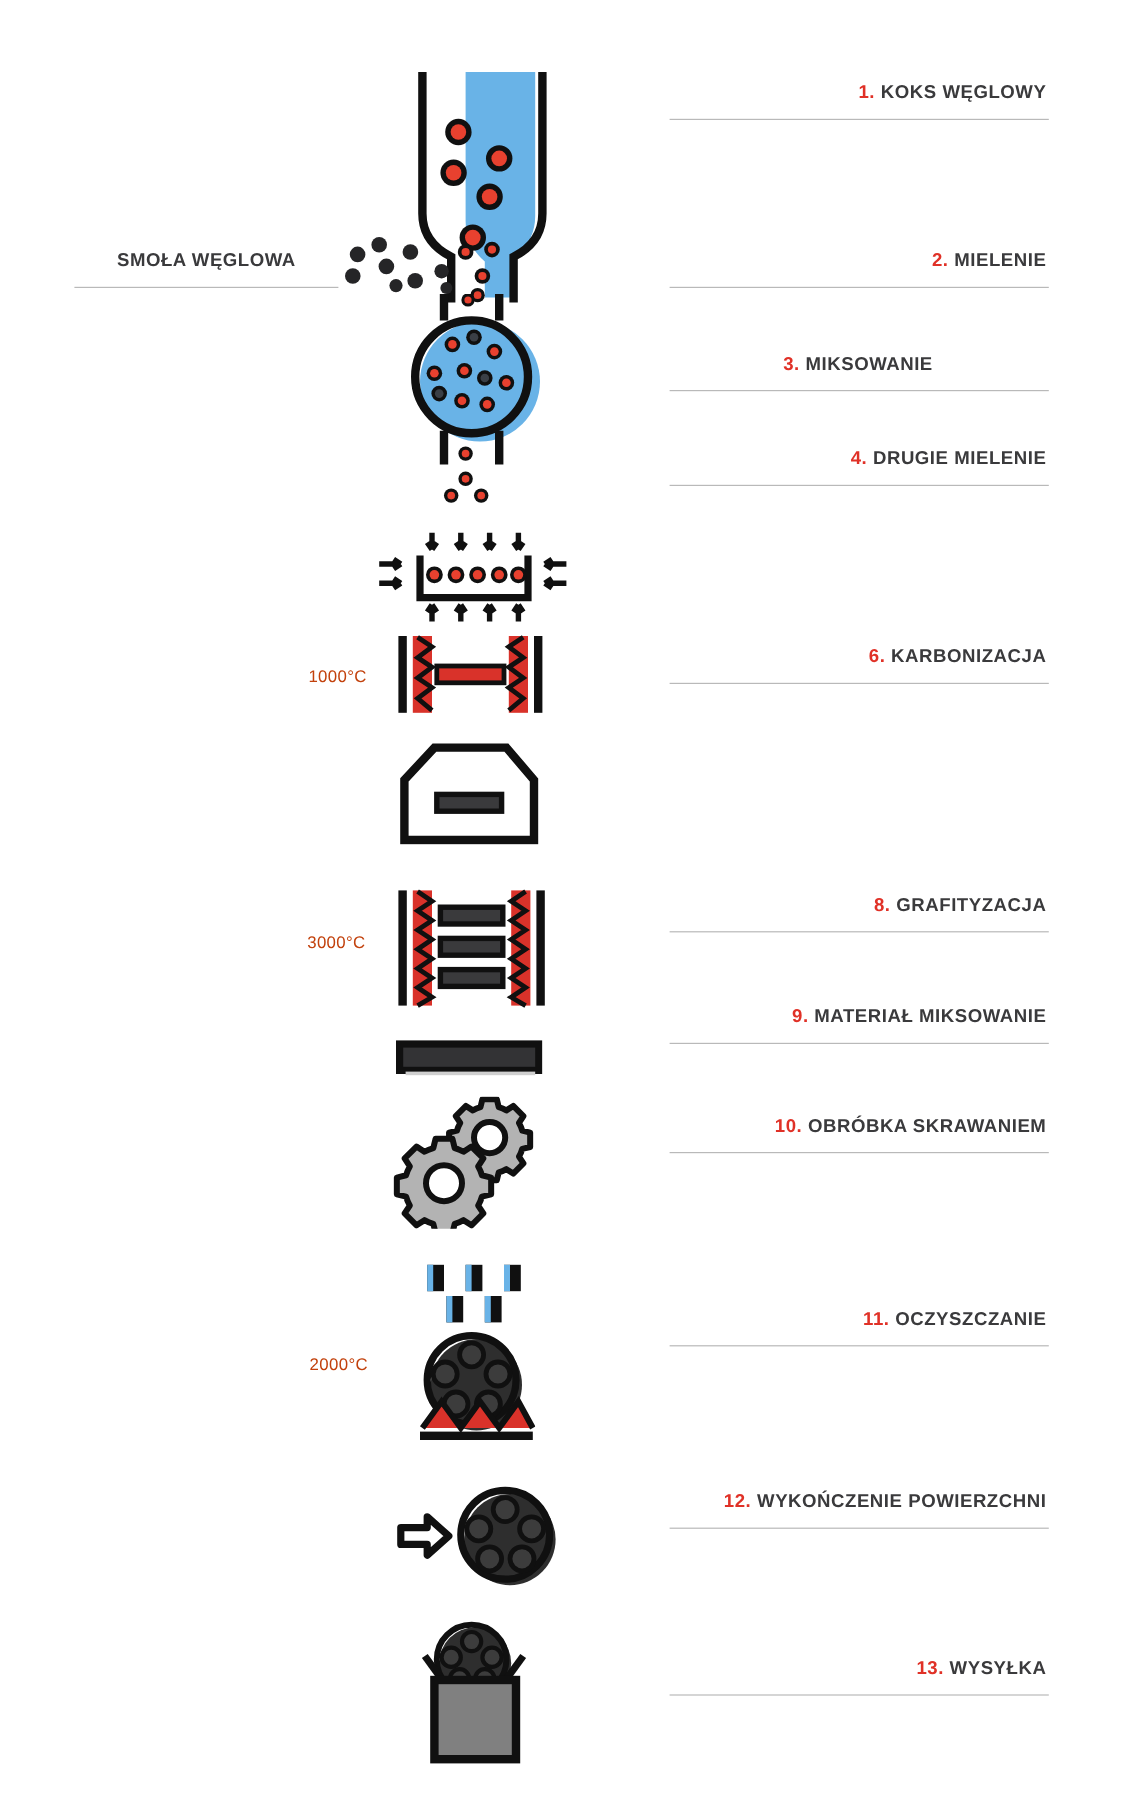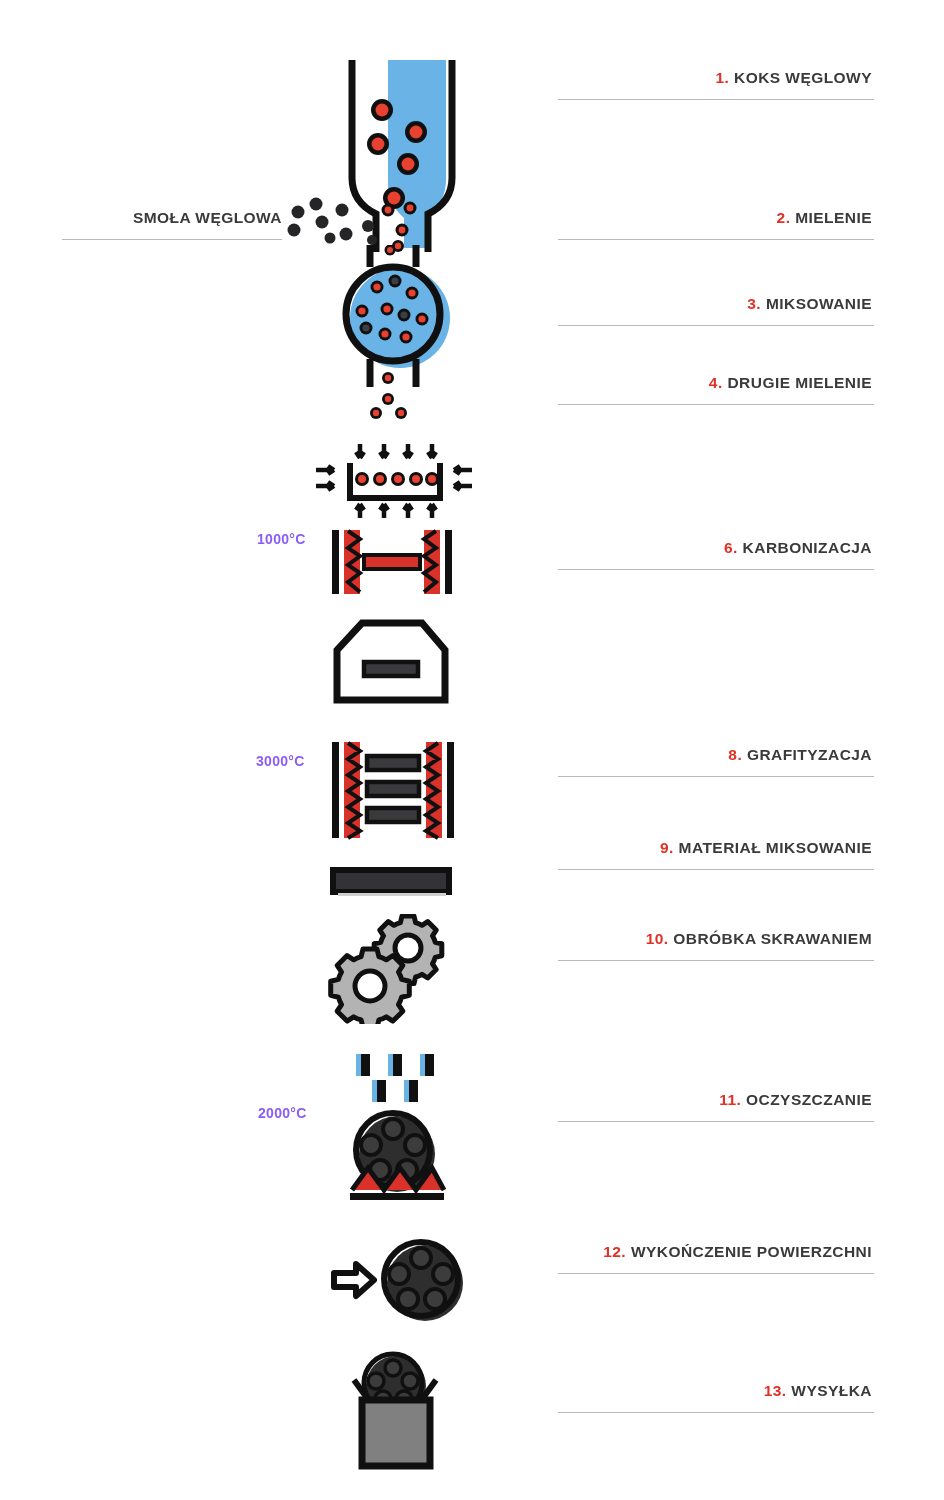--- a/index.html
+++ b/index.html
@@ -27,31 +27,32 @@
     white-space:nowrap;
     padding-right:2px;
     line-height:20px;
   }
   .step .num{color:#e03127;font-weight:800;}
   .step .rule{
     display:block;margin-top:11px;height:1px;background:#b9b9b9;width:100%;
   }
 
   
-  .leftlabel{position:absolute;left:62px;top:208px;width:220px;text-align:right;}
+  .leftlabel{position:absolute;left:62px;top:208px;width:220px;text-align:center;}
   .leftlabel .txt{
     display:block;font-size:15.5px;letter-spacing:.45px;color:#3a3a3c;font-weight:600;
     white-space:nowrap;line-height:20px;
   }
   .leftlabel .rule{display:block;margin-top:11px;height:1px;background:#b9b9b9;width:220px;}
 
   
   .temp{
-    position:absolute;color:#8b5cf6;font-size:14px;font-weight:700;letter-spacing:.3px;
+    position:absolute;color:#c2410c;font-size:14px;font-weight:400;letter-spacing:.3px;
     white-space:nowrap;
+    margin-top:24px;
   }
 
   .ico{position:absolute;}
 </style>
 </head>
 <body>
 
 <div class="stage">
 
   <svg class="ico" style="left:320px;top:52px;" width="170" height="205" viewBox="0 0 170 205">
@@ -286,21 +287,21 @@
   </div>
 
   <div class="step" style="top:68px;">
     <span class="txt"><span class="num">1.</span> <span>KOKS WĘGLOWY</span></span>
     <span class="rule"></span>
   </div>
   <div class="step" style="top:208px;">
     <span class="txt"><span class="num">2.</span> <span>MIELENIE</span></span>
     <span class="rule"></span>
   </div>
-  <div class="step" style="top:294px;">
+  <div class="step" style="top:294px;text-align:center;">
     <span class="txt"><span class="num">3.</span> <span>MIKSOWANIE</span></span>
     <span class="rule"></span>
   </div>
   <div class="step" style="top:373px;">
     <span class="txt"><span class="num">4.</span> <span>DRUGIE MIELENIE</span></span>
     <span class="rule"></span>
   </div>
   <div class="step" style="top:538px;">
     <span class="txt"><span class="num">6.</span> <span>KARBONIZACJA</span></span>
     <span class="rule"></span>

